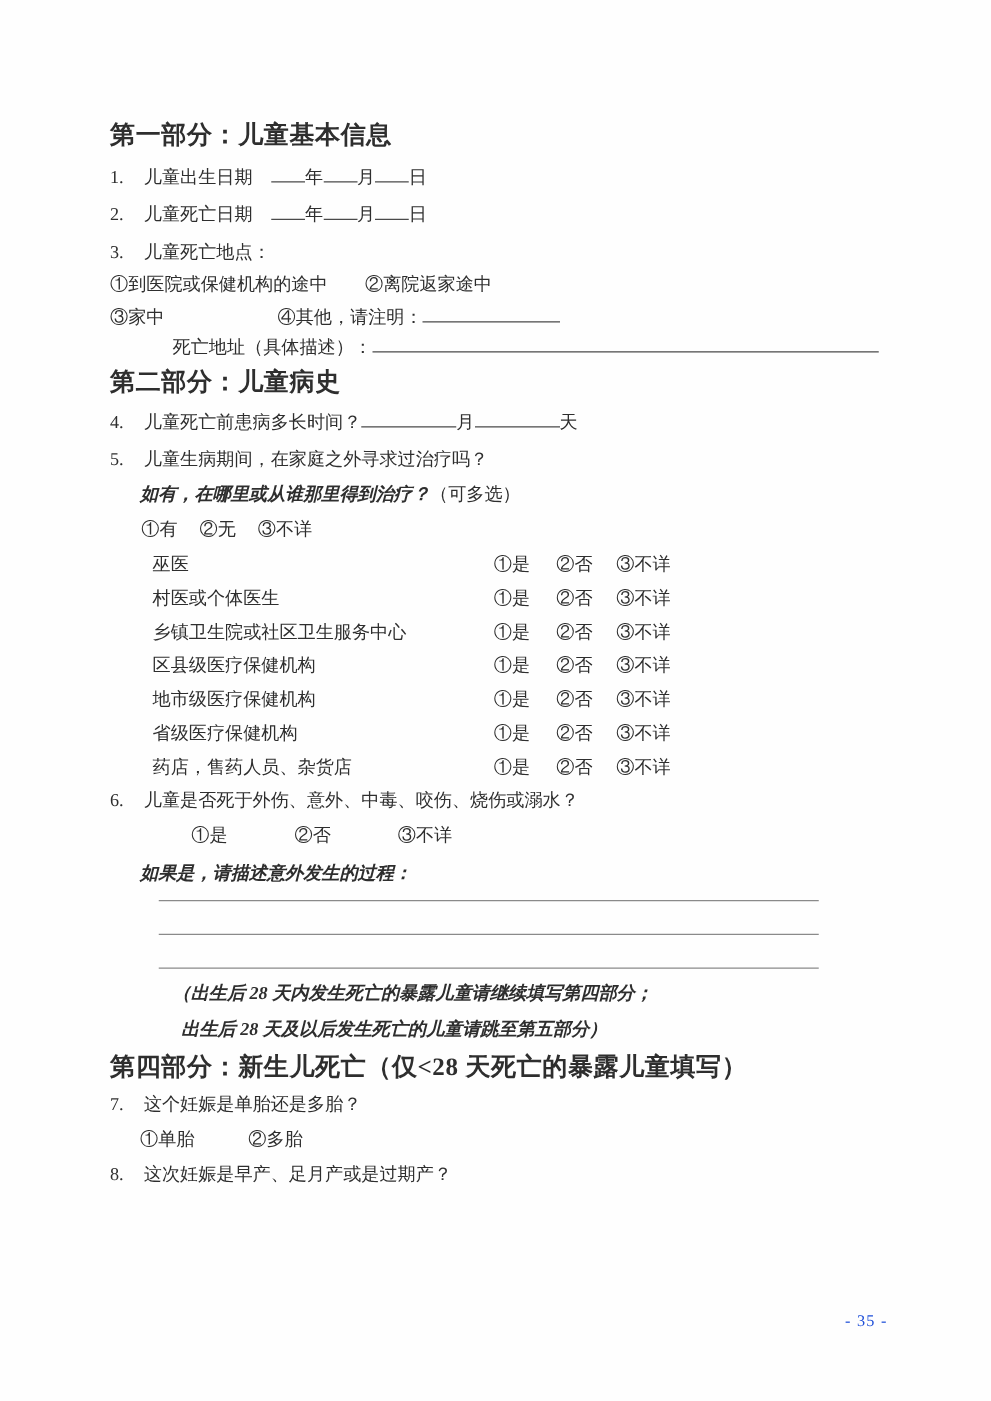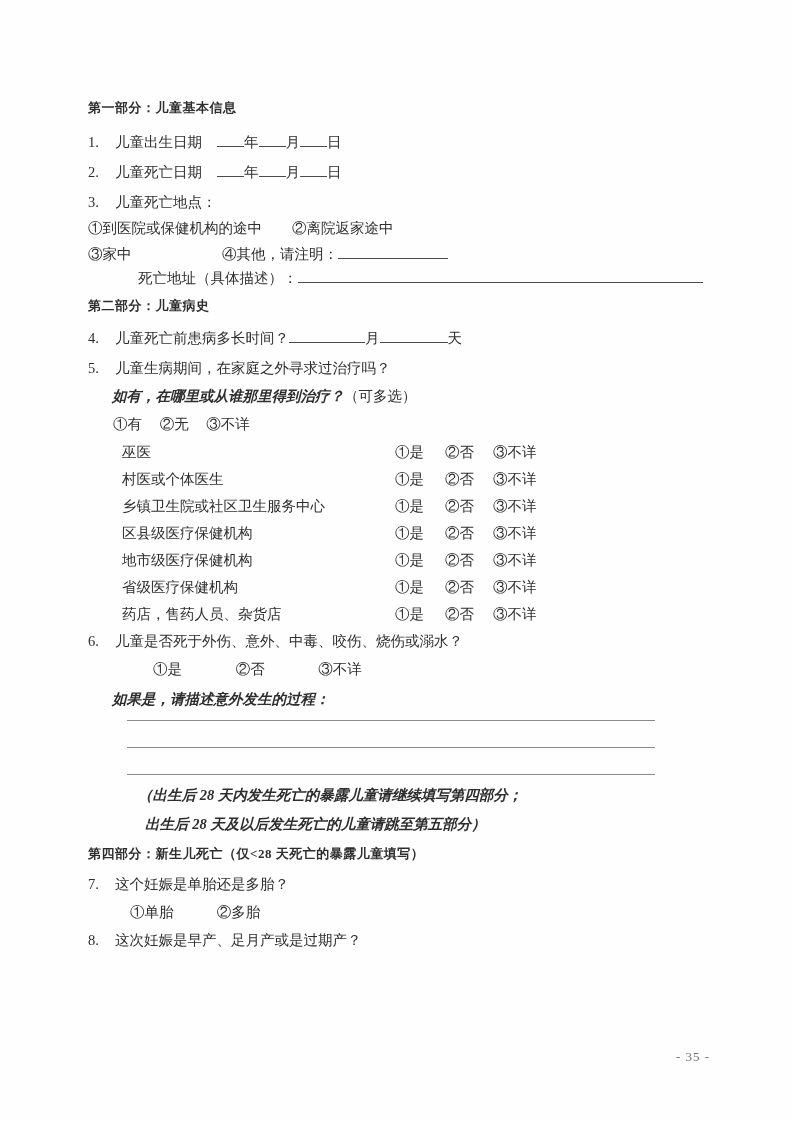--- a/index.html
+++ b/index.html
@@ -8,63 +8,63 @@
     position: relative;
     width: 793px;
     height: 1121px;
     background: #fefefe;
     font-family: "Liberation Serif", "DejaVu Serif", serif;
     font-size: 14.5px;
     color: #2e2e2e;
     overflow: hidden;
   }
   .content { position: absolute; left: 88px; top: 98px; width: 619px; }
-  .sec-title { font-size: 13px; font-weight: bold; letter-spacing: 0.5px; }
+  .sec-title { font-size: 20px; font-weight: bold; letter-spacing: 0.5px; }
   .row { line-height: 20px; }
   .q { display: flex; }
   .qnum { flex: none; width: 27px; }
   .bi { font-weight: bold; font-style: italic; }
   .reg { font-weight: normal; font-style: normal; }
 
   .mb0{margin-bottom:0} .mb4{margin-bottom:4px} .mb6{margin-bottom:6px} .mb8{margin-bottom:8px} .mb9{margin-bottom:9px}
   .mb10{margin-bottom:10px} .mb12{margin-bottom:12px} .mb14{margin-bottom:14px}
 
   .bl { display: inline-block; border-bottom: 1px solid #4a4a4a; height: 13px; vertical-align: baseline; }
   .bl27 { width: 27px; } .bl76 { width: 76px; } .bl68 { width: 68px; }
   .bl110 { width: 110px; } .bl130 { width: 130px; } .bl405 { width: 405px; }
   .gap15 { margin-left: 15px; }
 
   .ind47 { }
   .ind50 { margin-left: 50px; }
   .ind25 { margin-left: 25px; }
   .ind24 { margin-left: 24px; }
   .ind34 { margin-left: 34px; }
   .ind65 { margin-left: 65px; }
-  .ind42 { margin-left: 42px; }
+  .ind42 { margin-left: 24px; }
   .ind57 { margin-left: 57px; }
 
   .col204 { display: inline-block; width: 204px; }
   .col134 { display: inline-block; width: 134px; }
 
   .q5opt { margin-right: 14px; }
   .q6opt { display: inline-block; width: 79px; }
   .q7opt { display: inline-block; width: 83px; }
 
   .prow { position: relative; line-height: 20px; margin-bottom: 7px; }
   .plabel { margin-left: 34px; }
   .pa { position: absolute; top: 0; }
   .pa1 { left: 307px; } .pa2 { left: 357px; } .pa3 { left: 405px; }
 
   .flines { margin-left: 39px; width: 528px; }
   .fline { border-bottom: 1px solid #8a8a8a; }
   .fline-first { height: 12px; }
   .fline-next { height: 27px; }
   .flines-wrap { margin-bottom: 10px; }
 
-  .pageno { position: absolute; left: 676px; top: 1049px; font-size: 13px; letter-spacing: 1px; color: #737373; }
+  .pageno { position: absolute; left: 676px; top: 1049px; font-size: 13px; letter-spacing: 1px; color: #1d4ed8; }
 </style>
 </head>
 <body>
 
 <div class="page">
   <div class="content">
 
     <div class="row sec-title mb14">第一部分：儿童基本信息</div>
 
     <div class="row q mb10">

